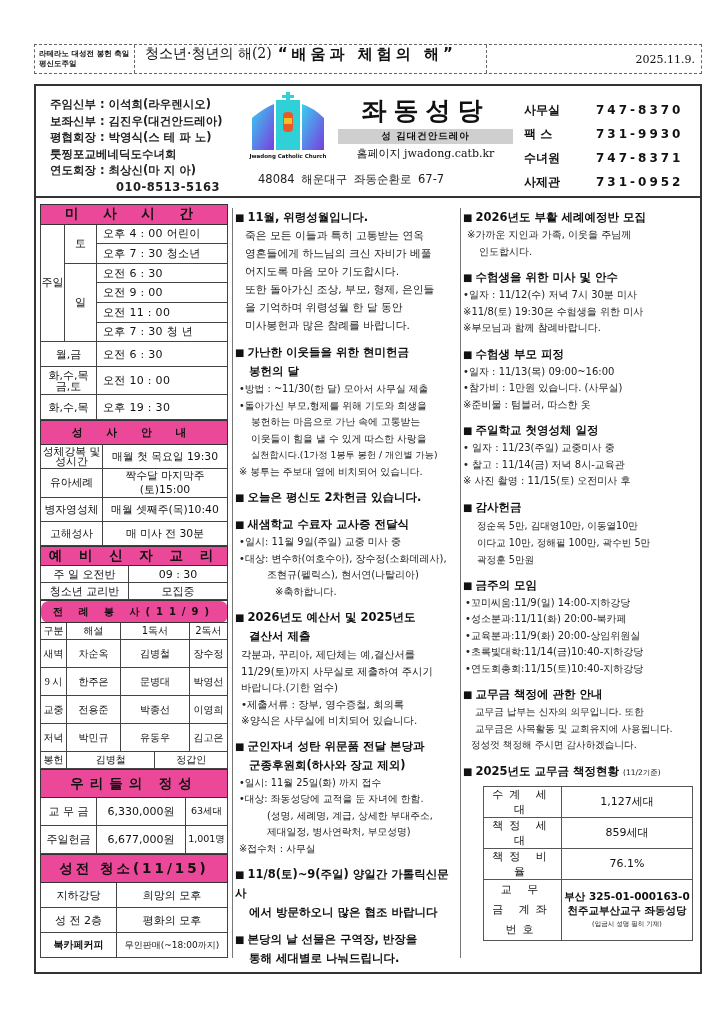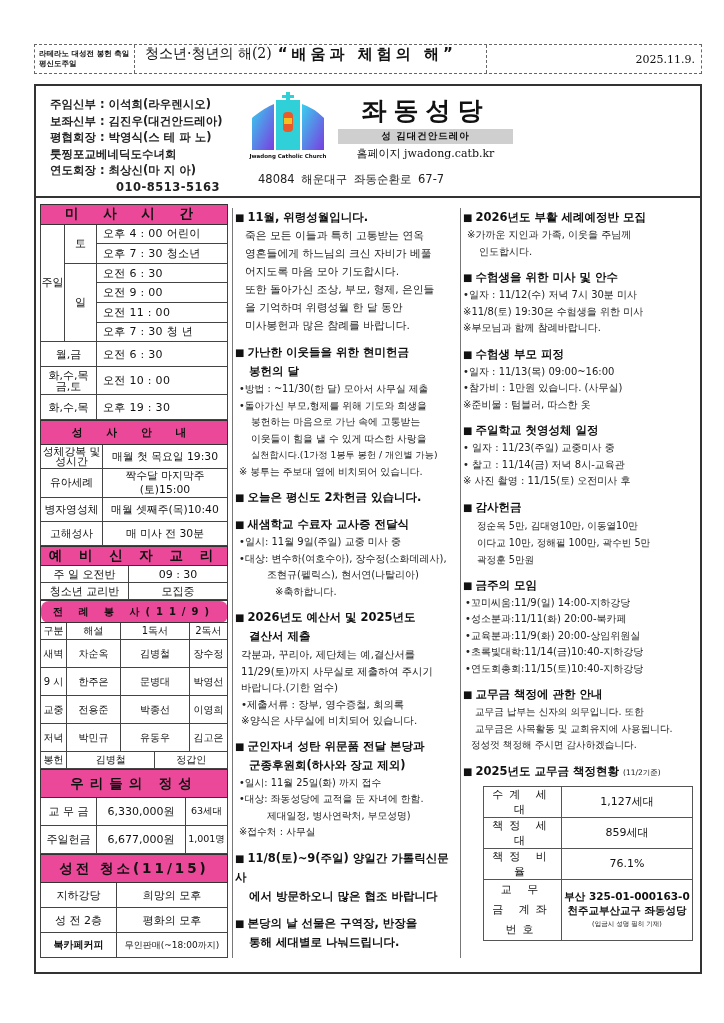--- a/index.html
+++ b/index.html
@@ -43,21 +43,21 @@
 
   table { border-collapse: collapse; width: 188px; font-size: 11px; }
   td { border: 1px solid #444; text-align: center; padding: 0; }
   .hdr { background: #ec4899; font-size: 13.5px; font-weight: bold; letter-spacing: 10px; height: 22px; border: 1.5px solid #333; }
   .t-mass td { height: 19.6px; }
   .t-mass td.time { text-align: left; padding-left: 6px; letter-spacing: 0.3px; }
   .t-sac td { height: 24px; font-size: 10.8px; }
   .t-cat td { height: 17px; }
   .t-lit td { font-size: 10px; border-radius: 8px; }
   .t-lit tr.rowh td { height: 17px; }
-  .t-lit tr.row td { height: 28px; }
+  .t-lit tr.row td { height: 28px; font-family: Liberation Serif, serif; }
   .t-off td { height: 28px; }
   .t-clean td { height: 25px; }
   .smallc { font-size: 9.5px; }
   .smalls { font-size: 8px; }
   .vert { line-height: 22px; }
 
   .notice { margin-bottom: 8px; }
   .notice .title { font-size: 11.5px; font-weight: bold; line-height: 19px; }
   .notice .title .sq { font-size: 10px; margin-right: 3px; }
   .notice .title .sub { padding-left: 14px; display: block; }
@@ -119,20 +119,38 @@
   <div class="church">
     <div class="name">좌동성당</div>
     <div class="patron">성 김대건안드레아</div>
     <div class="home">
       <span>홈페이지</span>
       <span class="url">jwadong.catb.kr</span>
     </div>
   </div>
   <div class="address">48084   해운대구 좌동순환로 67-7</div>
 
+  <div class="contacts">
+    <div class="row">
+        <span class="lbl">사무실</span>
+        <span class="num">747-8370</span>
+      </div>
+    <div class="row">
+        <span class="lbl">팩    스</span>
+        <span class="num">731-9930</span>
+      </div>
+    <div class="row">
+        <span class="lbl">수녀원</span>
+        <span class="num">747-8371</span>
+      </div>
+    <div class="row">
+        <span class="lbl">사제관</span>
+        <span class="num">731-0952</span>
+      </div>
+  </div>
 </div>
 
 <div class="main">
 
   <div class="colL">
     <table class="t-mass">
       <tbody>
           <tr>
             <td colspan="3" class="hdr">미 사 시 간</td>
           </tr>
@@ -342,20 +360,21 @@
         <div class="line">•제출서류 : 장부, 영수증철, 회의록</div>
         <div class="line">※양식은 사무실에 비치되어 있습니다.</div>
       </div>
     </div>
 
     <div class="notice">
       <div class="title"><span class="sq">■</span><span>군인자녀 성탄 위문품 전달 본당과</span><span class="sub">군종후원회(하사와 장교 제외)</span></div>
       <div class="body tight" style="padding-left:4px">
         <div class="line">•일시: 11월 25일(화) 까지 접수</div>
         <div class="line">•대상: 좌동성당에 교적을 둔 자녀에 한함.</div>
+        <div class="line ind">(성명, 세례명, 계급, 상세한 부대주소,</div>
         <div class="line ind">제대일정, 병사연락처, 부모성명)</div>
         <div class="line">※접수처 : 사무실</div>
       </div>
     </div>
 
     <div class="notice">
       <div class="title"><span class="sq">■</span><span>11/8(토)~9(주일) 양일간 가톨릭신문사</span><span class="sub">에서 방문하오니 많은 협조 바랍니다</span></div>
     </div>
 
     <div class="notice">

